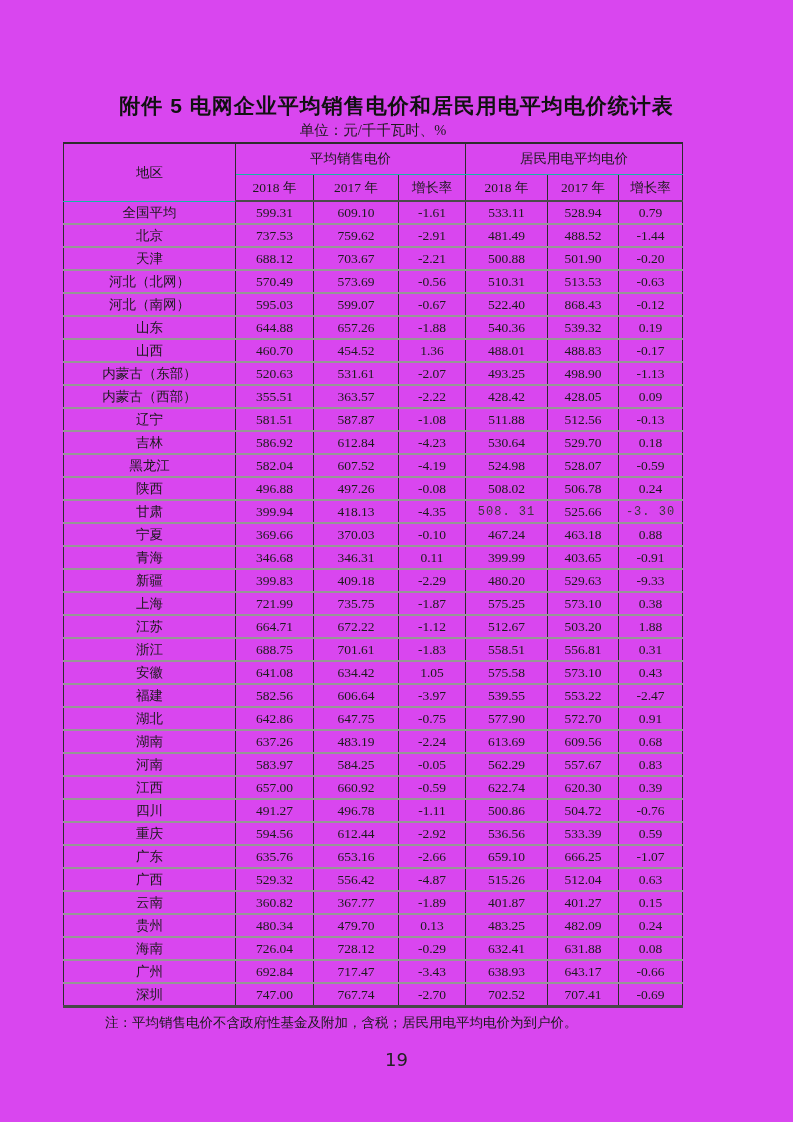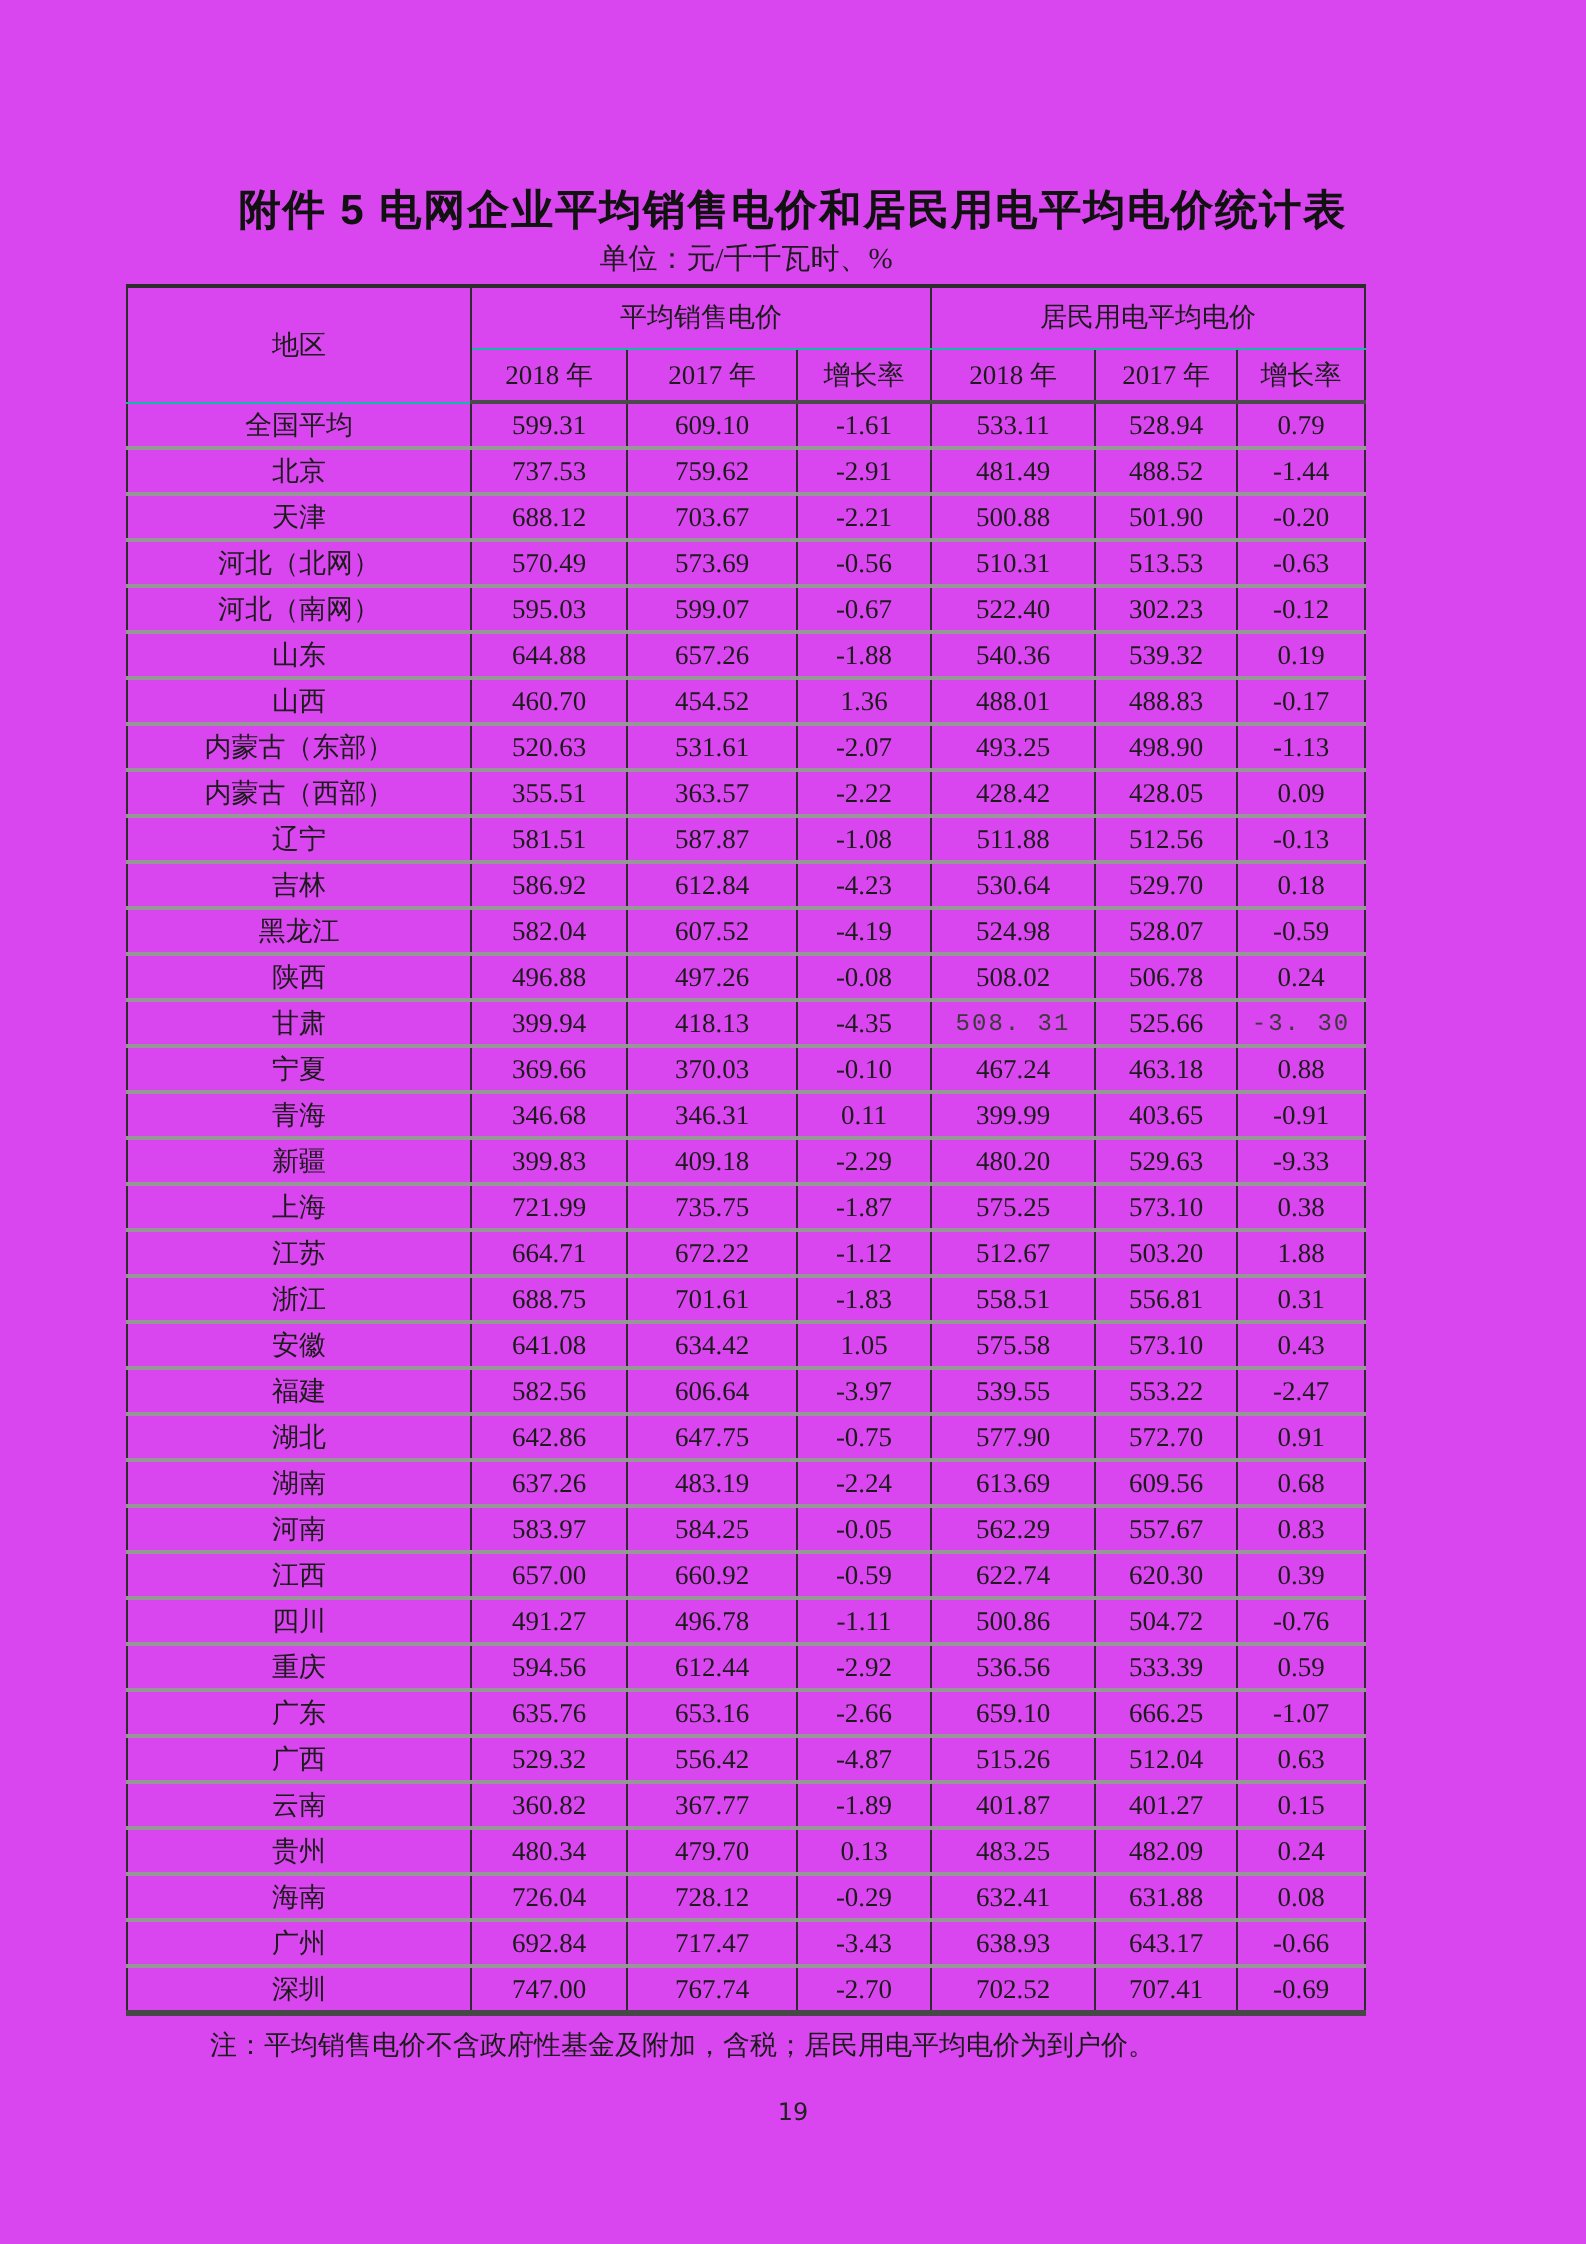--- a/index.html
+++ b/index.html
@@ -64,21 +64,21 @@
   }
   .footnote {
     margin: 6px 0 0 105px;
     font-size: 13.5px;
     line-height: 17px;
   }
   .page-number {
     margin-top: 18px;
     text-align: center;
     font-family: "DejaVu Sans", sans-serif;
-    font-size: 12px;
+    font-size: 18px;
     color: #222222;
   }
 </style>
 </head>
 <body>
 
 <div class="page">
 
   <div class="doc-title">附件 5 电网企业平均销售电价和居民用电平均电价统计表</div>
 
@@ -145,21 +145,21 @@
           <td>510.31</td>
           <td>513.53</td>
           <td>-0.63</td>
         </tr>
         <tr>
           <td>河北（南网）</td>
           <td>595.03</td>
           <td>599.07</td>
           <td>-0.67</td>
           <td>522.40</td>
-          <td>302.23</td>
+          <td>868.43</td>
           <td>-0.12</td>
         </tr>
         <tr>
           <td>山东</td>
           <td>644.88</td>
           <td>657.26</td>
           <td>-1.88</td>
           <td>540.36</td>
           <td>539.32</td>
           <td>0.19</td>

